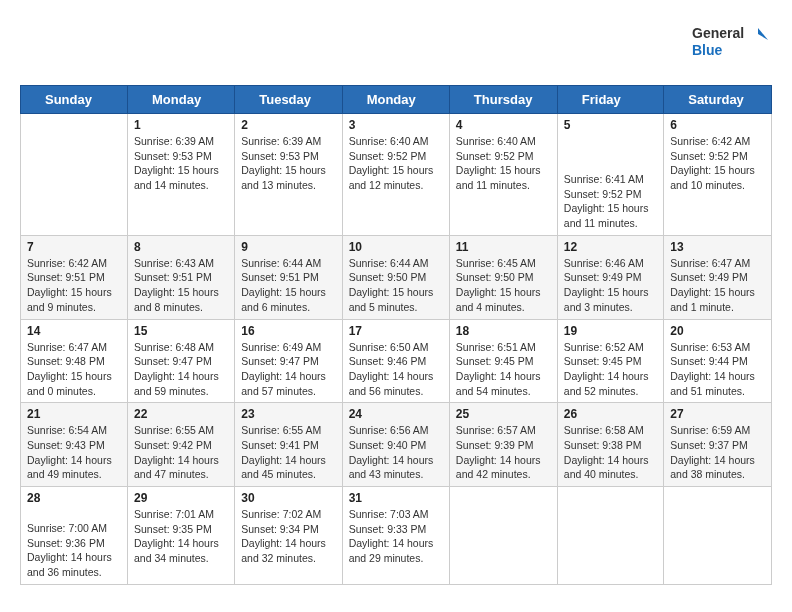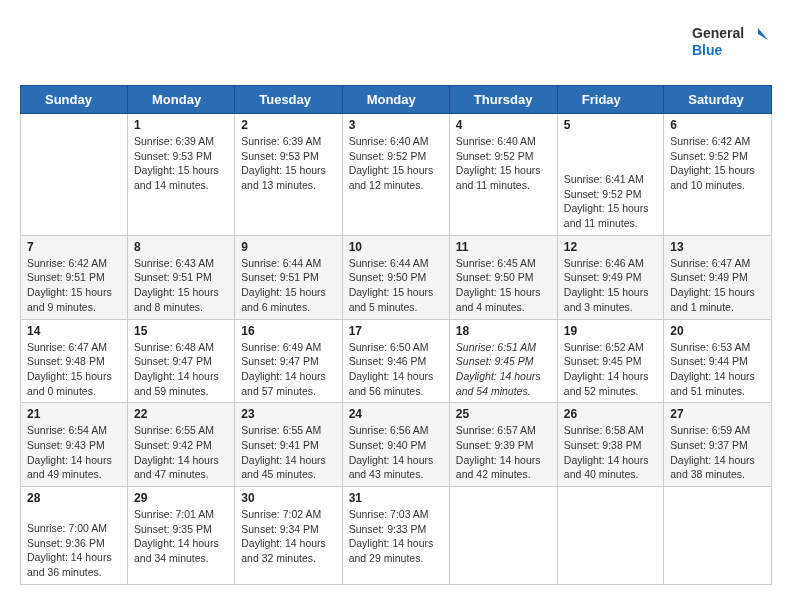--- a/index.html
+++ b/index.html
@@ -231,21 +231,21 @@
         </td>
         <td>
           <span class="day-number">17</span>
           <div class="day-info" style="white-space: pre-line;">Sunrise: 6:50 AM
 Sunset: 9:46 PM
 Daylight: 14 hours
 and 56 minutes.</div>
         </td>
         <td>
           <span class="day-number">18</span>
-          <div class="day-info" style="white-space: pre-line; font-style: italic;">Sunrise: 6:51 AM
+          <div class="day-info" style="white-space: pre-line;">Sunrise: 6:51 AM
 Sunset: 9:45 PM
 Daylight: 14 hours
 and 54 minutes.</div>
         </td>
         <td>
           <span class="day-number">19</span>
           <div class="day-info" style="white-space: pre-line;">Sunrise: 6:52 AM
 Sunset: 9:45 PM
 Daylight: 14 hours
 and 52 minutes.</div>

